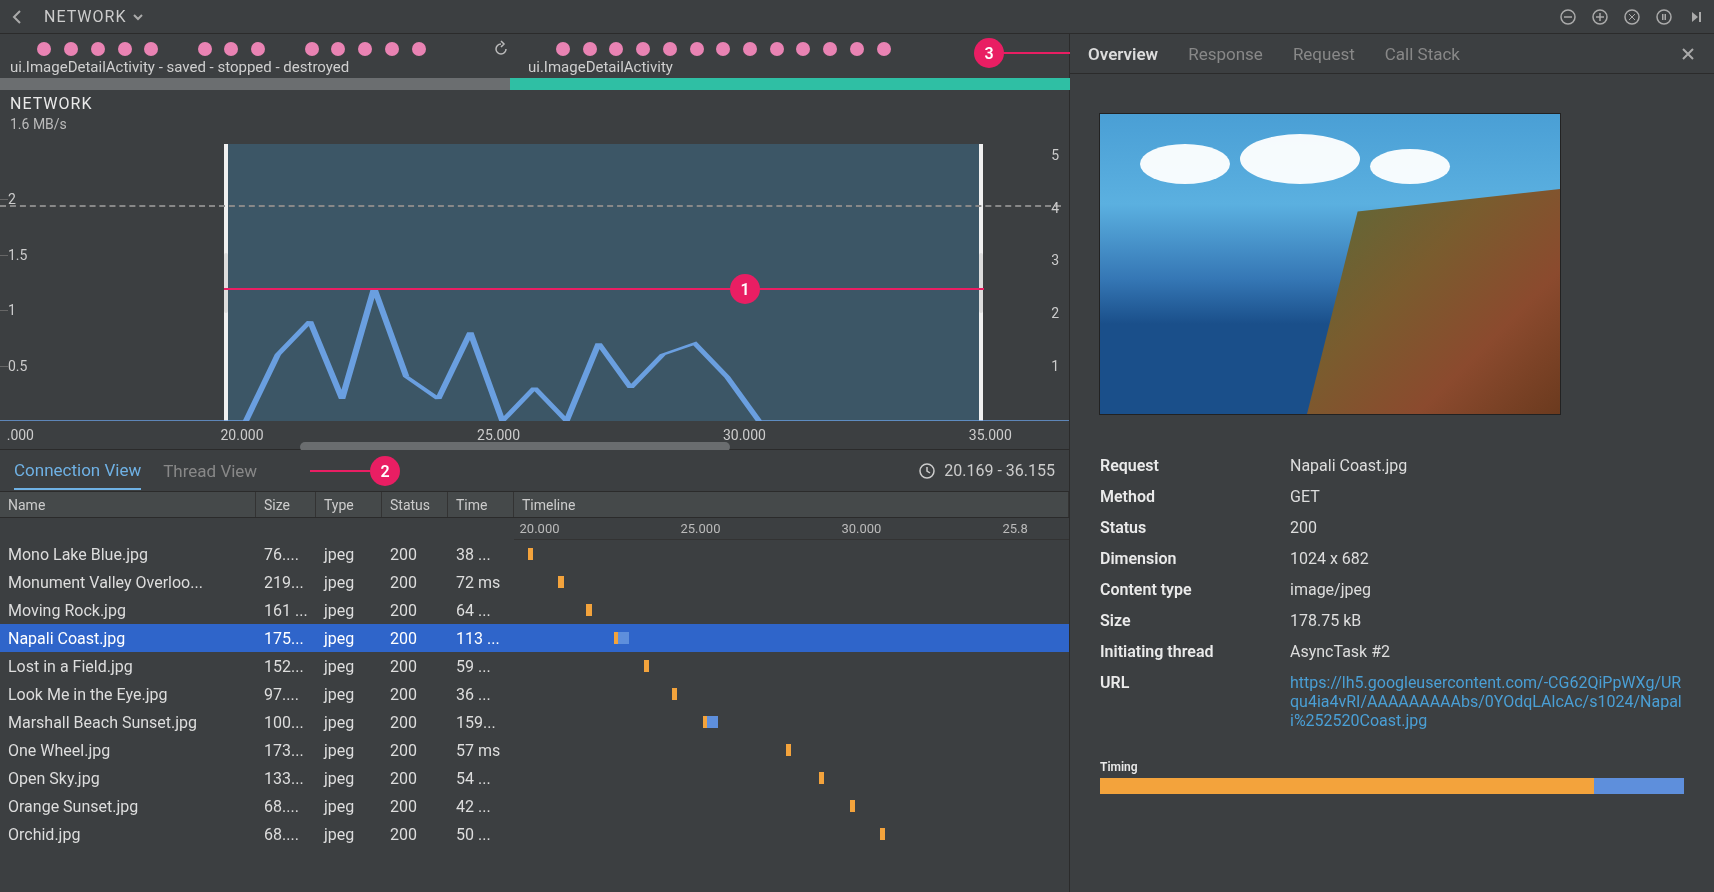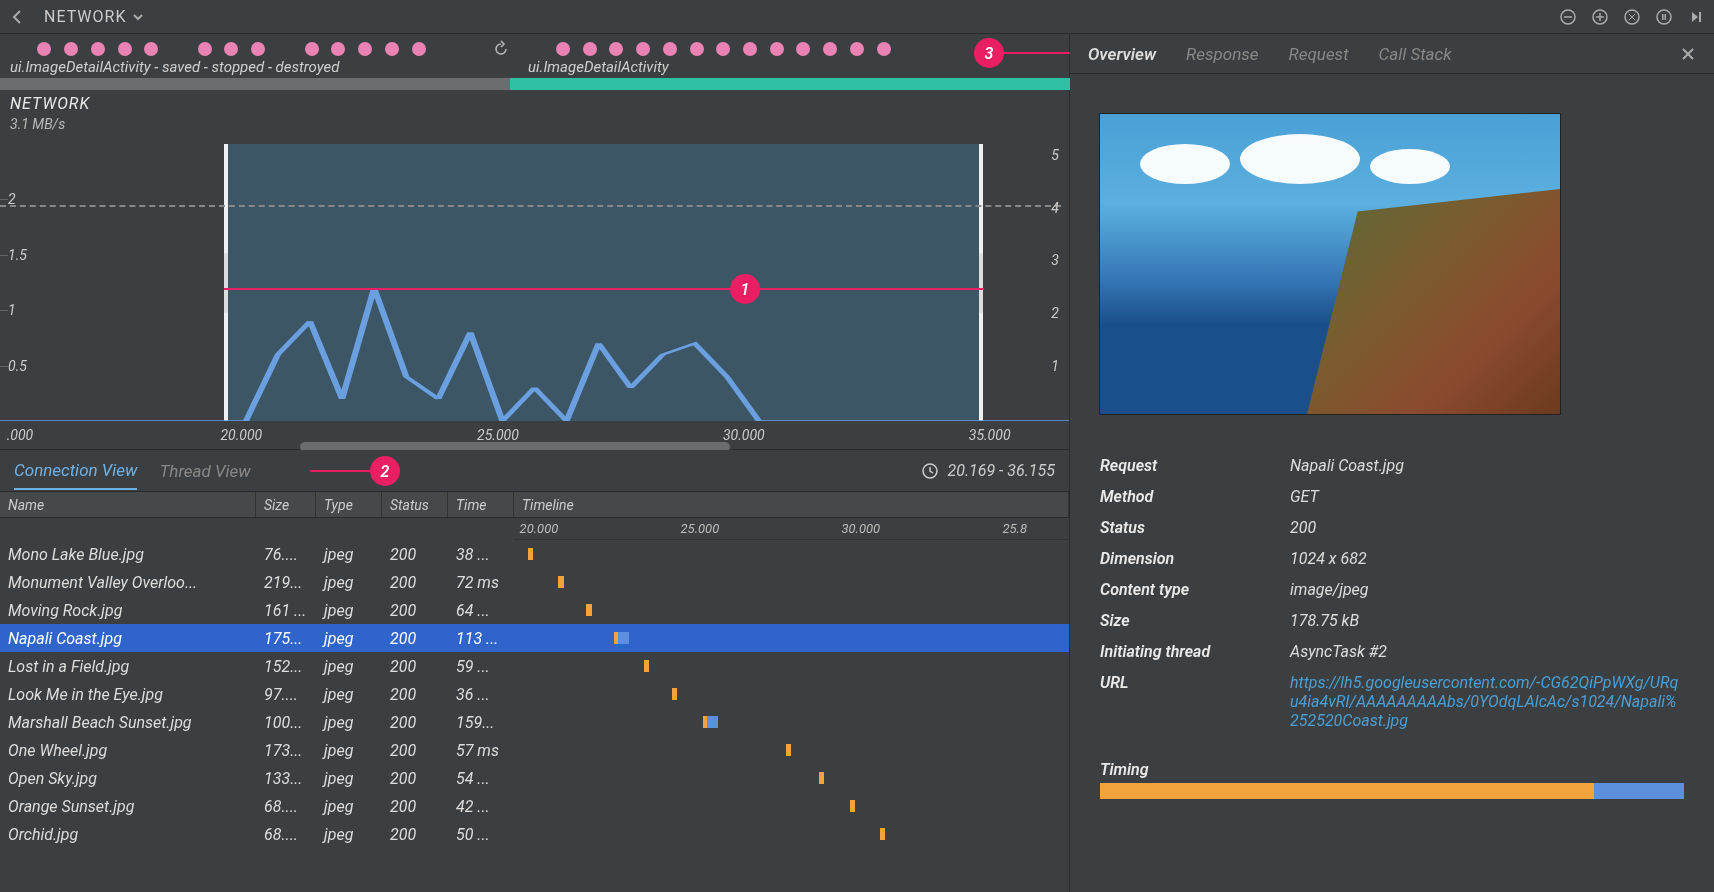--- a/index.html
+++ b/index.html
@@ -27,21 +27,21 @@
 }
 .dropdown-label {
   display: flex; align-items: center; gap: 6px;
   color: #ccc; font-size: 16px; letter-spacing: 1px;
   padding: 0 6px; cursor: pointer;
 }
 .spacer { flex: 1; }
 svg { display: block; }
 
 
-.main-split { display: flex; flex: 1; min-height: 0; font-style: italic; }
+.main-split { display: flex; flex: 1; min-height: 0; }
 .left-pane { width: 1070px; display: flex; flex-direction: column; border-right: 1px solid #2b2b2b; }
 .right-pane { flex: 1; display: flex; flex-direction: column; background: #3c3f41; }
 
 
 .event-strip { position: relative; height: 56px; background: #3c3f41; border-bottom: 1px solid #2b2b2b; }
 .event-dots { position: relative; height: 24px; }
 .dot { position: absolute; top: 8px; width: 14px; height: 14px; border-radius: 50%; background: #e983b3; }
 .rotate-icon { position:absolute; top:4px; color:#bbb; }
 .activity-labels { position: relative; height: 20px; color: #cfcfcf; font-size: 15px; }
 .activity-labels span { position: absolute; }
@@ -144,21 +144,21 @@
   clip-path: polygon(20% 10%, 100% 0%, 100% 100%, 0% 100%);
 }
 .cloud { position:absolute; background:#fff; border-radius:50%; opacity:0.95; }
 
 .detail-fields { padding: 6px 30px; }
 .field-row { display:flex; padding:6px 0; font-size:16px; color:#ddd; }
 .field-label { width:190px; font-weight:600; color:#eaeaea; }
 .field-value { flex:1; word-break:break-all; }
 .field-value a { color:#4a9fd5; text-decoration:none; }
 
-.timing-label { padding: 18px 30px 4px 30px; font-size:16px; color:#eaeaea; font-weight:600; }
+.timing-label { padding: 18px 30px 4px 30px; font-size:12px; color:#eaeaea; font-weight:600; }
 .timing-bar { margin:0 30px 8px 30px; height:16px; display:flex; }
 .timing-send { background:#f3a33c; }
 .timing-recv { background:#5e8fdc; }
 
 </style>
 </head>
 <body>
 
 <div class="root">
 
@@ -255,21 +255,21 @@
           <div class="mini-bar-gray" style="left:0; width:510px;"></div>
           <div class="mini-bar-teal" style="left:510px; width:560px;"></div>
 
         </div>
       </div>
 
       <div class="chart-area">
         <div class="chart-title-row">
           <span>NETWORK</span>
         </div>
-        <div class="chart-sub">3.1 MB/s</div>
+        <div class="chart-sub">1.6 MB/s</div>
 
         <div class="chart-body" id="chart-body">
 
           <div class="selection" style="left:21%; width:71%"></div>
 
           <div class="dashed" style="top:22%"></div>
 
           <svg style="position:absolute;left:0;top:0;width:100%;height:100%" viewBox="0 0 100 100" preserveAspectRatio="none">
             <polyline fill="none" stroke="#6a9fe0" stroke-width="0.6" points="0,100 23,100 26,76 29,64 32,92 35,52 38,84 41,92 44,68 47,100 50,88 53,100 56,72 59,88 62,76 65,72 68,84 71,100 74,100 100,100"></polyline>
           </svg>

